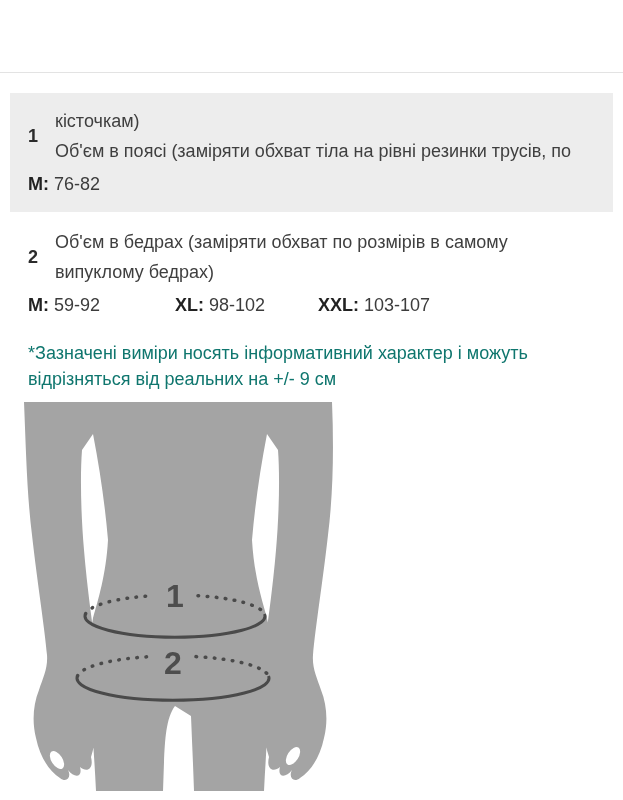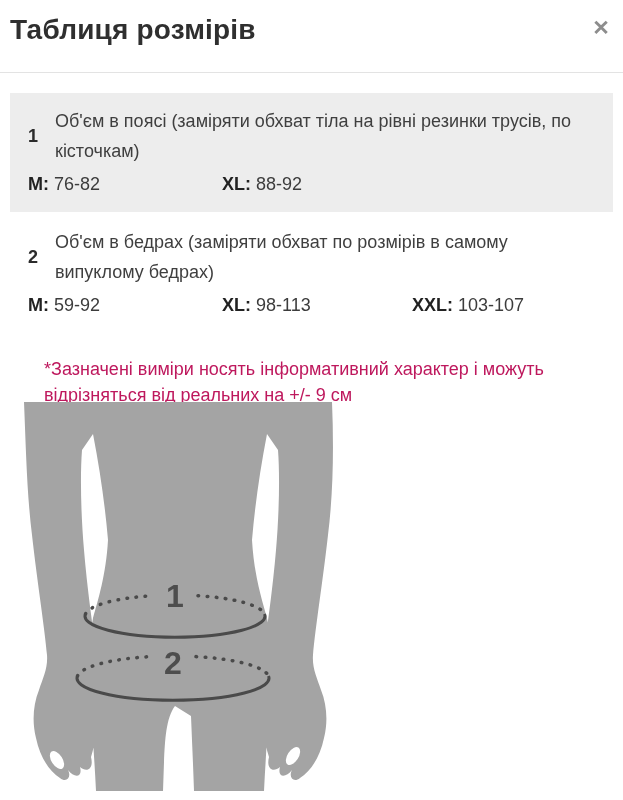--- a/index.html
+++ b/index.html
@@ -29,79 +29,72 @@
   .section.plain { top: 214px; height: 116px; }
   .desc-row { display: flex; }
   .num {
     width: 27px; flex: 0 0 27px; display: flex; align-items: center;
     font-size: 18px; font-weight: 700; color: #2b2b2b;
   }
   .desc { flex: 1; font-size: 18px; color: #3f3f3f; }
   .desc .line { display: block; line-height: 30px; white-space: nowrap; }
   .sizes-row {
     display: grid; grid-template-columns: 147px 143px 140px auto;
-    margin-top: 6px; font-size: 18px; line-height: 24px; color: #3c3c3c; gap: 47px;
+    margin-top: 6px; font-size: 18px; line-height: 24px; color: #3c3c3c;
   }
   .size-cell b { font-weight: 700; color: #222; }
 
   
   .disclaimer {
-    position: absolute; top: 340px; left: 28px; right: 20px; margin: 16px;
-    font-size: 18px; color: #be185d;
+    position: absolute; top: 340px; left: 28px; right: 20px; margin: 0;
+    font-size: 18px; color: #0f766e;
   }
   .disclaimer .line { display: block; line-height: 26px; white-space: nowrap; }
 
   
   .figure { position: absolute; left: 8px; top: 400px; width: 340px; height: 393px; }
   .figure svg { position: absolute; left: 0; top: 0; display: block; }
   .fig-label {
     position: absolute; width: 80px; text-align: center;
     font-size: 32px; line-height: 32px; font-weight: 700; color: #4d4d4d;
   }
   .fig-label.l1 { left: 127px; top: 180px; }
   .fig-label.l2 { left: 125px; top: 247px; }
 </style>
 </head>
 <body>
 
 <div class="modal">
 
-  <div class="header">
-    <h1 class="title">Таблиця розмірів</h1>
-    <button class="close-btn">
-      <span>✕</span>
-    </button>
-  </div>
   <div class="divider"></div>
 
   <section class="section highlighted">
     <div class="desc-row">
       <div class="num">1</div>
       <div class="desc">
+        <span class="line">кісточкам)</span>
         <span class="line">Об'єм в поясі (заміряти обхват тіла на рівні резинки трусів, по</span>
-        <span class="line">кісточкам)</span>
       </div>
     </div>
     <div class="sizes-row">
       <div class="size-cell"><b>M:</b> <span>76-82</span></div>
-      <div class="size-cell"><b>XL:</b> <span>88-92</span></div>
     </div>
   </section>
 
   <section class="section plain">
     <div class="desc-row">
       <div class="num">2</div>
       <div class="desc">
         <span class="line">Об'єм в бедрах (заміряти обхват по розмірів в самому</span>
         <span class="line">випуклому бедрах)</span>
       </div>
     </div>
     <div class="sizes-row">
       <div class="size-cell"><b>M:</b> <span>59-92</span></div>
-      <div class="size-cell"><b>XL:</b> <span>98-113</span></div>
+      <div class="size-cell"><b>XL:</b> <span>98-102</span></div>
       <div class="size-cell"><b>XXL:</b> <span>103-107</span></div>
     </div>
   </section>
 
   <p class="disclaimer">
     <span class="line">*Зазначені виміри носять інформативний характер і можуть</span>
     <span class="line">відрізняться від реальних на +/- 9 см</span>
   </p>
 
   <div class="figure">

